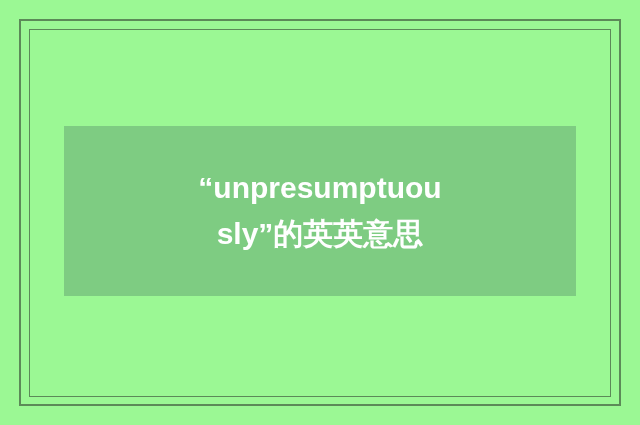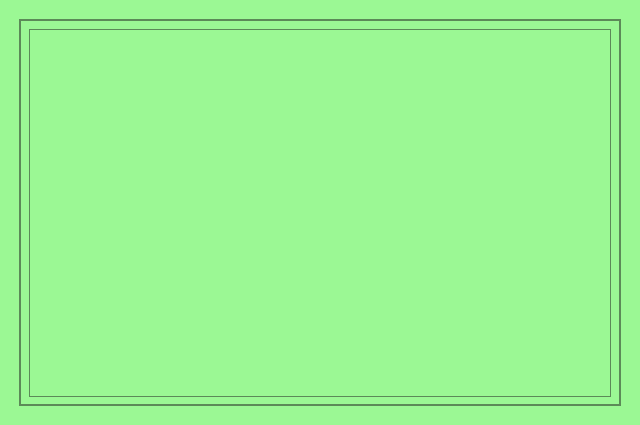--- a/index.html
+++ b/index.html
@@ -74,14 +74,17 @@
   }
 </style>
 </head>
 <body>
 
 <div class="canvas">
 
   <div class="frame-outer"></div>
   <div class="frame-inner"></div>
 
+  <div class="panel">
+    <div class="panel-title">“unpresumptuously”的英英意思</div>
+  </div>
 
 </div>
 
 </body></html>

